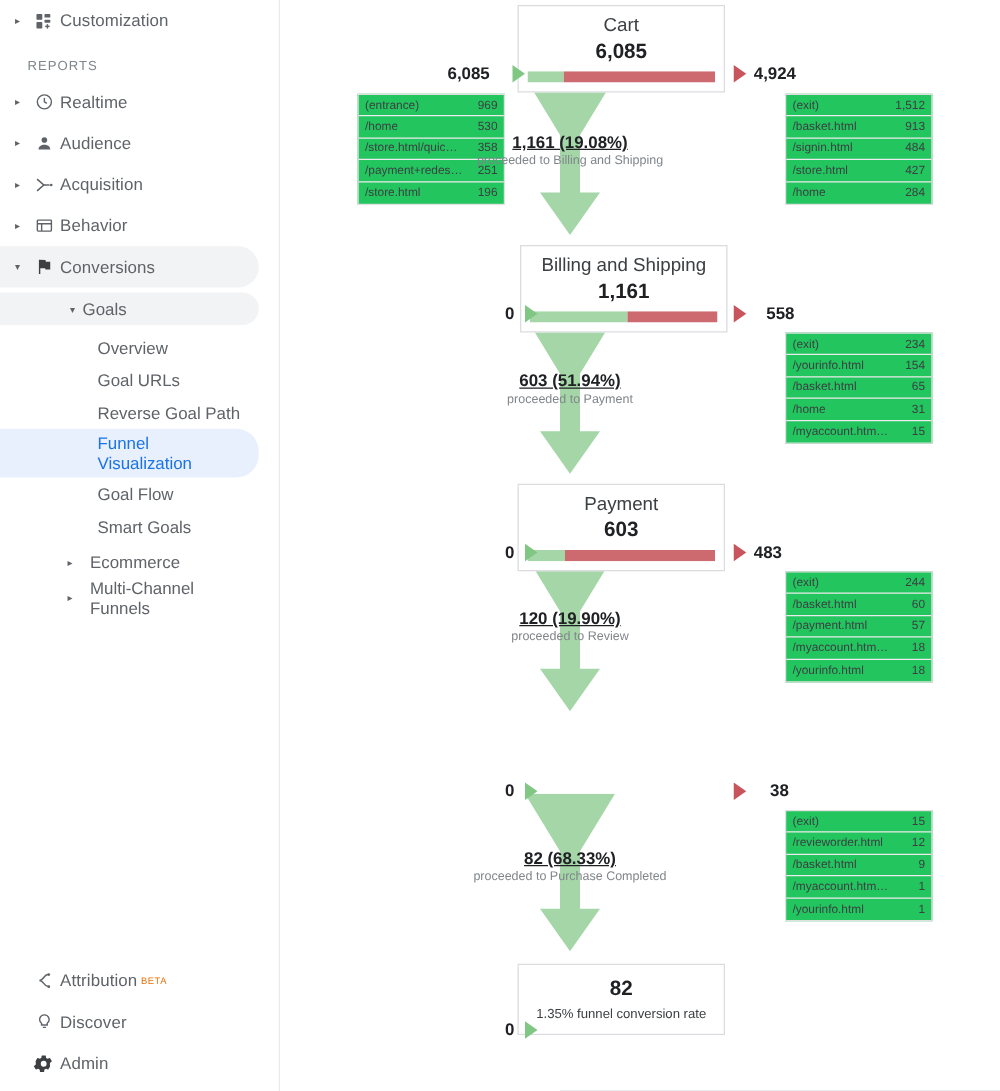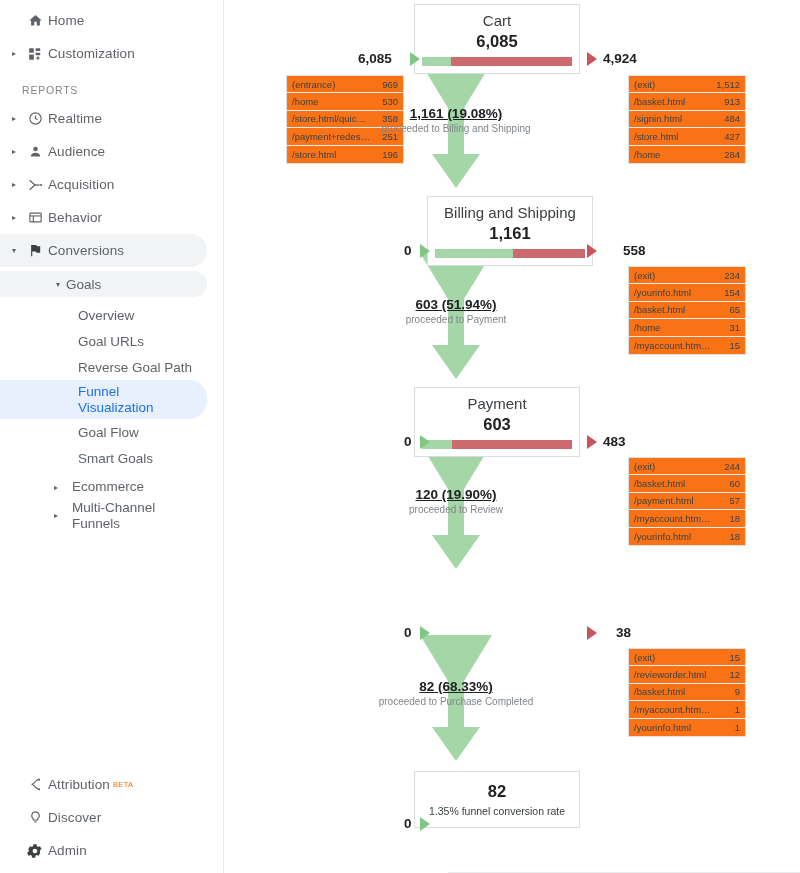--- a/index.html
+++ b/index.html
@@ -149,21 +149,21 @@
     border-bottom: 7px solid transparent;
   }
   .tri.green-r { border-left: 10px solid #81c784; }
   .tri.red-r   { border-left: 10px solid #c8545c; }
 
   
   .side-table {
     position: absolute;
     width: 118px;
     border: 1px solid #e0e0e0;
-    background: #f97316;
+    background: #22c55e;
     font-size: 9.5px;
     color: #3c4043;
   }
   .side-table .tr {
     display: flex; justify-content: space-between;
     height: 17.4px; align-items: center;
     padding: 0 5px;
     border-bottom: 1px solid #ececec;
   }
   .side-table .tr:last-child { border-bottom: none; }
@@ -188,29 +188,20 @@
     height: 1px; background: #e8eaed;
   }
 </style>
 </head>
 <body>
 
 <div id="app">
 
   <nav id="sidebar">
 
-    <div class="nav-row top" style="margin-top:4px;">
-      <span class="caret"></span>
-      <span class="ico">
-        <svg width="15" height="15" viewBox="0 0 24 24" fill="#5f6368">
-            <path d="M10 20v-6h4v6h5v-8h3L12 3 2 12h3v8z"></path>
-          </svg>
-      </span>
-      <span class="lbl">Home</span>
-    </div>
 
     <div class="nav-row top">
       <span class="caret">▸</span>
       <span class="ico">
         <svg width="14" height="14" viewBox="0 0 24 24" fill="#5f6368">
           <rect x="2" y="2" width="8" height="8" rx="1"></rect>
             <rect x="13" y="2" width="8" height="5" rx="1"></rect>
           <rect x="2" y="13" width="8" height="9" rx="1"></rect>
             <rect x="13" y="10" width="8" height="4" rx="1"></rect>
           <rect x="16" y="16" width="2" height="6"></rect>
@@ -419,32 +410,32 @@
           <span class="k">/home</span>
           <span class="v">284</span>
         </div>
     </div>
 
     <div class="conn-label" style="left:232px; top:106px;">
       <div class="conn-num">1,161 (19.08%)</div>
       <div class="conn-sub">proceeded to Billing and Shipping</div>
     </div>
 
-    <div class="stage-box" style="left:203px; top:196px;">
+    <div class="stage-box" style="left:192px; top:196px;">
       <div class="stage-title">Billing and Shipping</div>
       <div class="stage-count">1,161</div>
       <div class="bar">
         <div class="g" style="width:51.94%;"></div>
         <div class="r" style="width:48.06%;"></div>
       </div>
     </div>
     <div class="side-num" style="left:180px; top:243px;">0</div>
     <div class="tri green-r" style="left:196px; top:244px;"></div>
     <div class="tri red-r" style="left:363px; top:244px;"></div>
-    <div class="side-num" style="left:399px; top:243px;">558</div>
+    <div class="side-num" style="left:389px; top:243px;">558</div>
 
     <div class="side-table" style="left:404px; top:266px;">
       <div class="tr">
           <span class="k">(exit)</span>
           <span class="v">234</span>
         </div>
       <div class="tr">
           <span class="k">/yourinfo.html</span>
           <span class="v">154</span>
         </div>

